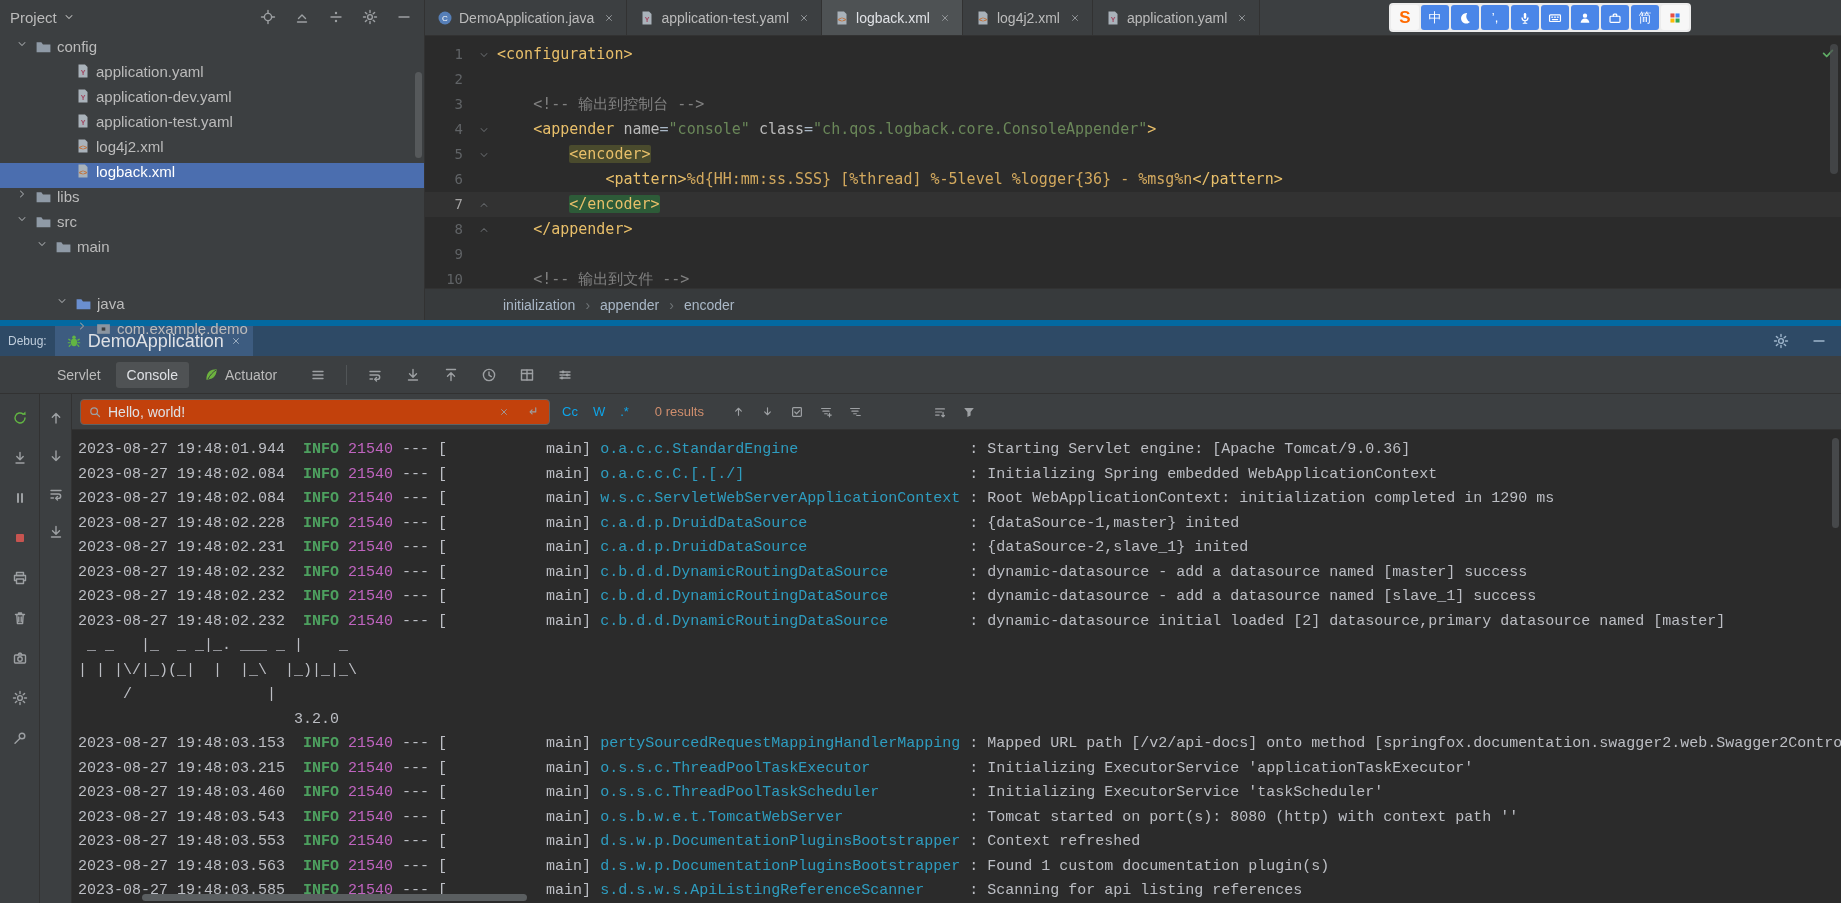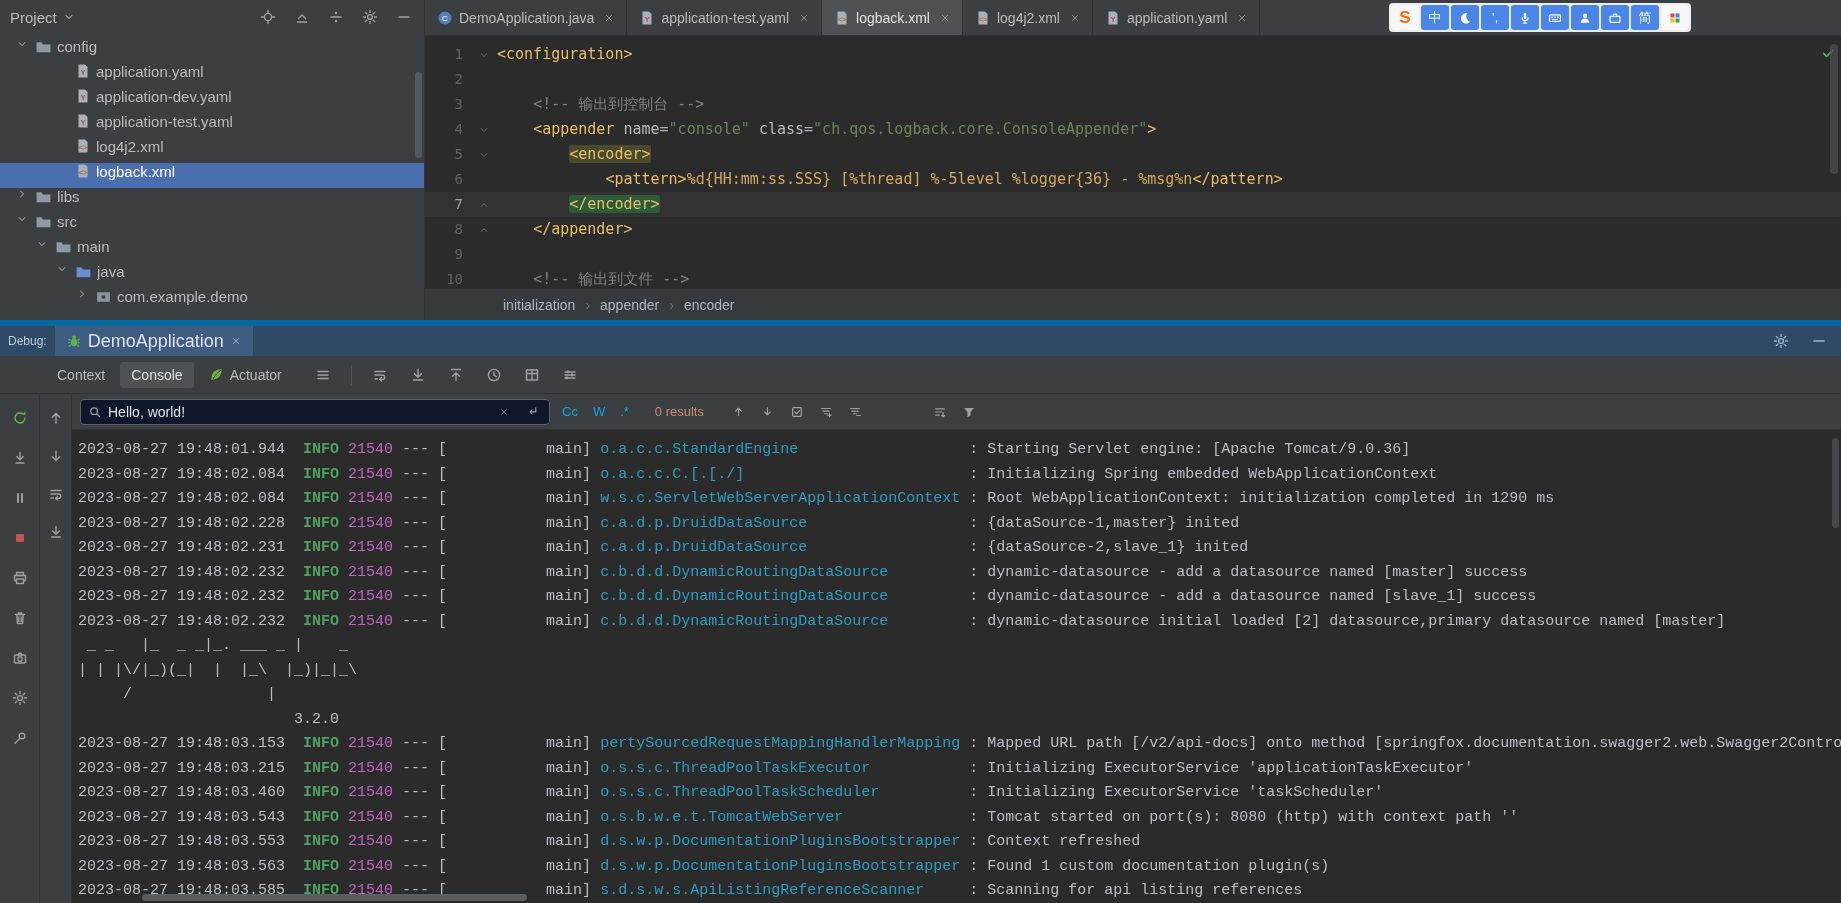--- a/index.html
+++ b/index.html
@@ -61,21 +61,21 @@
   .vtab{padding:5px 11px;color:#bbbbbb;font-size:14px;display:flex;gap:6px;align-items:center;border-radius:3px;cursor:pointer}
   .vtab.active{background:rgba(255,255,255,.10);color:#dfe1e5}
   #debug-toolbar{display:flex;align-items:center;gap:18px;margin-left:16px;color:#9da0a3}
   .vsep{width:1px;height:20px;background:#515557}
   #debug-lower{display:flex;flex:1;min-height:0}
   #strip1{width:40px;background:#3c3f41;border-right:1px solid #323232;display:flex;flex-direction:column;align-items:center;padding-top:14px;gap:20px;color:#9da0a3;flex:none}
   #strip2{width:32px;background:#3c3f41;border-right:1px solid #323232;display:flex;flex-direction:column;align-items:center;padding-top:14px;gap:18px;color:#9da0a3;flex:none}
   .sbtn{width:20px;height:20px;display:inline-flex;align-items:center;justify-content:center;cursor:pointer}
   #console-main{flex:1;display:flex;flex-direction:column;min-width:0}
   #search-bar{height:36px;background:#3c3f41;border-bottom:1px solid #323232;display:flex;align-items:center;padding:0 8px;gap:9px;flex:none;color:#9da0a3}
-  .sfield{width:470px;height:26px;background:#0f172a;border:1px solid #5e6264;border-radius:4px;display:flex;align-items:center;padding:0 7px;gap:6px}
+  .sfield{width:470px;height:26px;background:#c2410c;border:1px solid #5e6264;border-radius:4px;display:flex;align-items:center;padding:0 7px;gap:6px}
   .query{color:#dfe1e5;font-size:14px;flex:1;white-space:nowrap;overflow:hidden}
   .sf-right{display:flex;gap:8px;align-items:center;color:#9da0a3}
   #search-toggles{display:flex;gap:9px;align-items:center}
   .toggle{color:#0ea5e9;font-size:13px;padding:1px 3px;cursor:pointer}
   .results{color:#cf8e6d;font-size:13px;margin:0 16px 0 14px;white-space:nowrap}
   .gap-l{margin-left:56px}
   #console-log{flex:1;background:#2b2b2b;position:relative;overflow:hidden;
     font-family:Liberation Mono, monospace;font-size:15px;line-height:24.5px;
     padding:8px 0 0 6px;color:#bcbec4}
   .cl{white-space:pre;height:24.5px;overflow:hidden}
@@ -228,21 +228,21 @@
                 <path d="M4 6l4 4 4-4"></path>
               </svg>
             </span>
             <span class="ic">
               <svg viewBox="0 0 16 16" width="17" height="17" fill="none" stroke="currentColor" stroke-width="1.4" stroke-linecap="round" stroke-linejoin="round">
                 <path d="M1.5 4h4.5l1.5 2h7v7.5h-13z" fill="#8f9aa6" stroke="none"></path>
               </svg>
             </span>
             <span class="tlabel">main</span>
           </div>
-          <div class="trow" style="padding-left: 54px;">
+          <div class="trow" style="padding-left: 54px; margin-top: 32px;">
             <span class="chev ic">
               <svg viewBox="0 0 16 16" width="12" height="12" fill="none" stroke="currentColor" stroke-width="1.4" stroke-linecap="round" stroke-linejoin="round">
                 <path d="M4 6l4 4 4-4"></path>
               </svg>
             </span>
             <span class="ic">
               <svg viewBox="0 0 16 16" width="17" height="17" fill="none" stroke="currentColor" stroke-width="1.4" stroke-linecap="round" stroke-linejoin="round">
                 <path d="M1.5 4h4.5l1.5 2h7v7.5h-13z" fill="#6a8fd0" stroke="none"></path>
               </svg>
             </span>
@@ -511,21 +511,21 @@
             <svg viewBox="0 0 16 16" width="16" height="16" fill="none" stroke="currentColor" stroke-width="1.4" stroke-linecap="round" stroke-linejoin="round">
               <path d="M3 8h10"></path>
             </svg>
           </span>
       </div>
     </div>
 
     <div id="debug-tabs">
       <div id="vtabs">
           <div class="vtab">
-            <span>Context</span>
+            <span>Servlet</span>
           </div>
           <div class="vtab active">
             <span>Console</span>
           </div>
           <div class="vtab">
             <span class="ic">
               <svg viewBox="0 0 16 16" width="15" height="15" fill="none" stroke="currentColor" stroke-width="1.4" stroke-linecap="round" stroke-linejoin="round">
                 <path d="M13.5 2.5c-6.5 0-11 3-11 11 5.5 0 11-2.5 11-11z" fill="#6db33f" stroke="none"></path>
                 <path d="M4.5 12.5c2-4 5-7 8-9" stroke="#3c3f41" stroke-width="1"></path>
               </svg>

